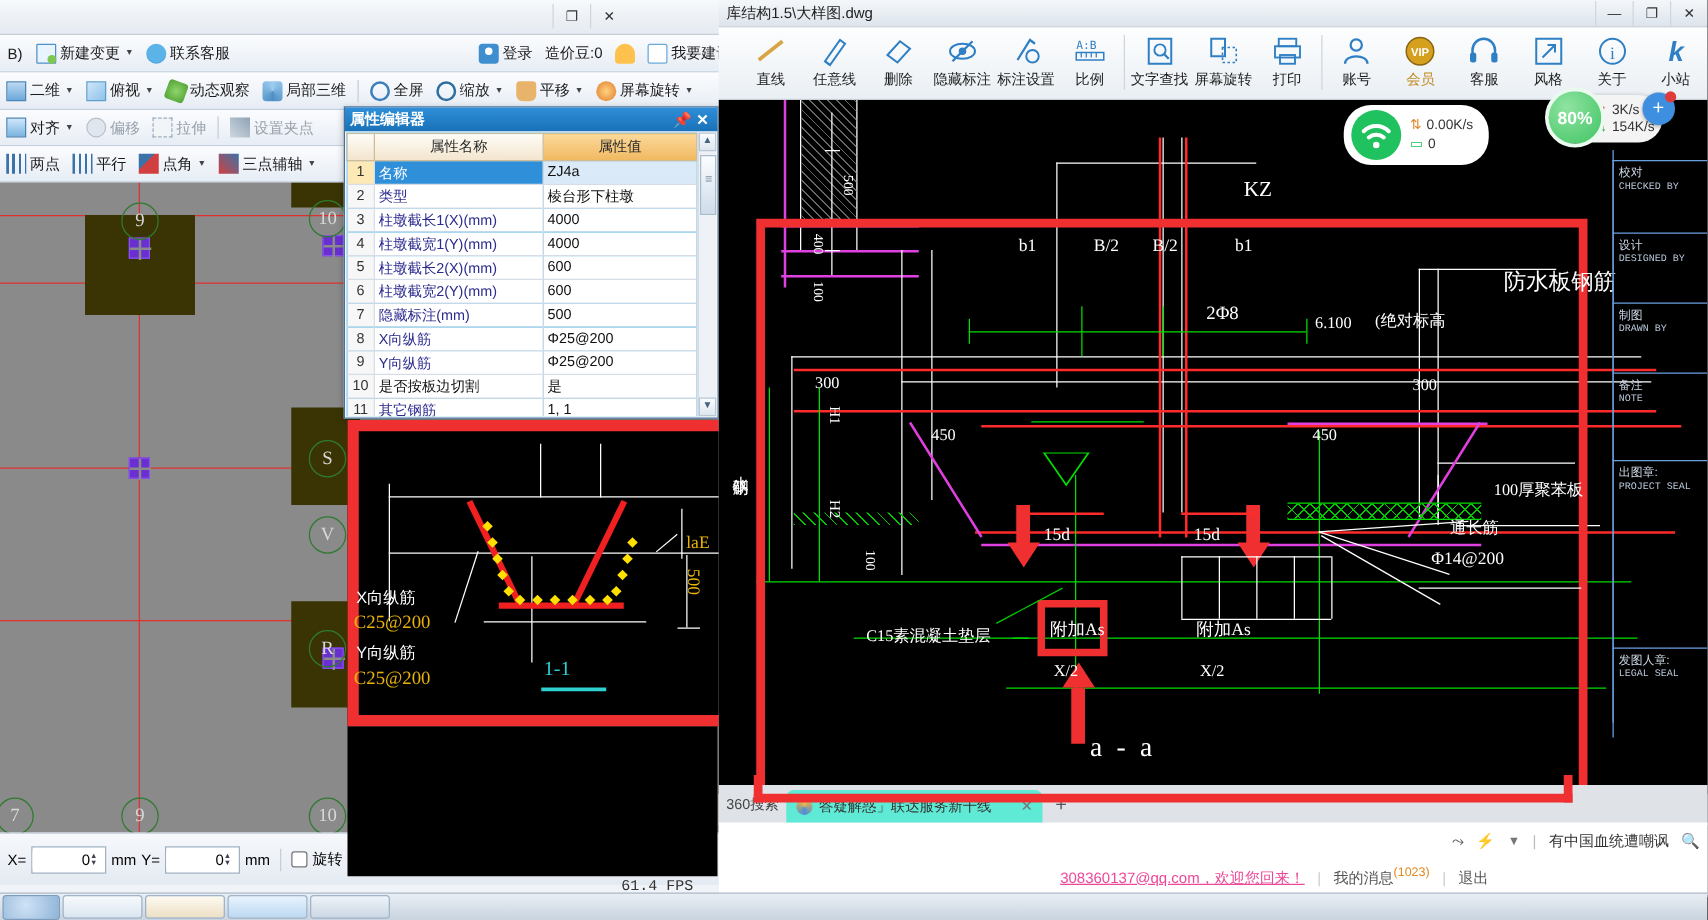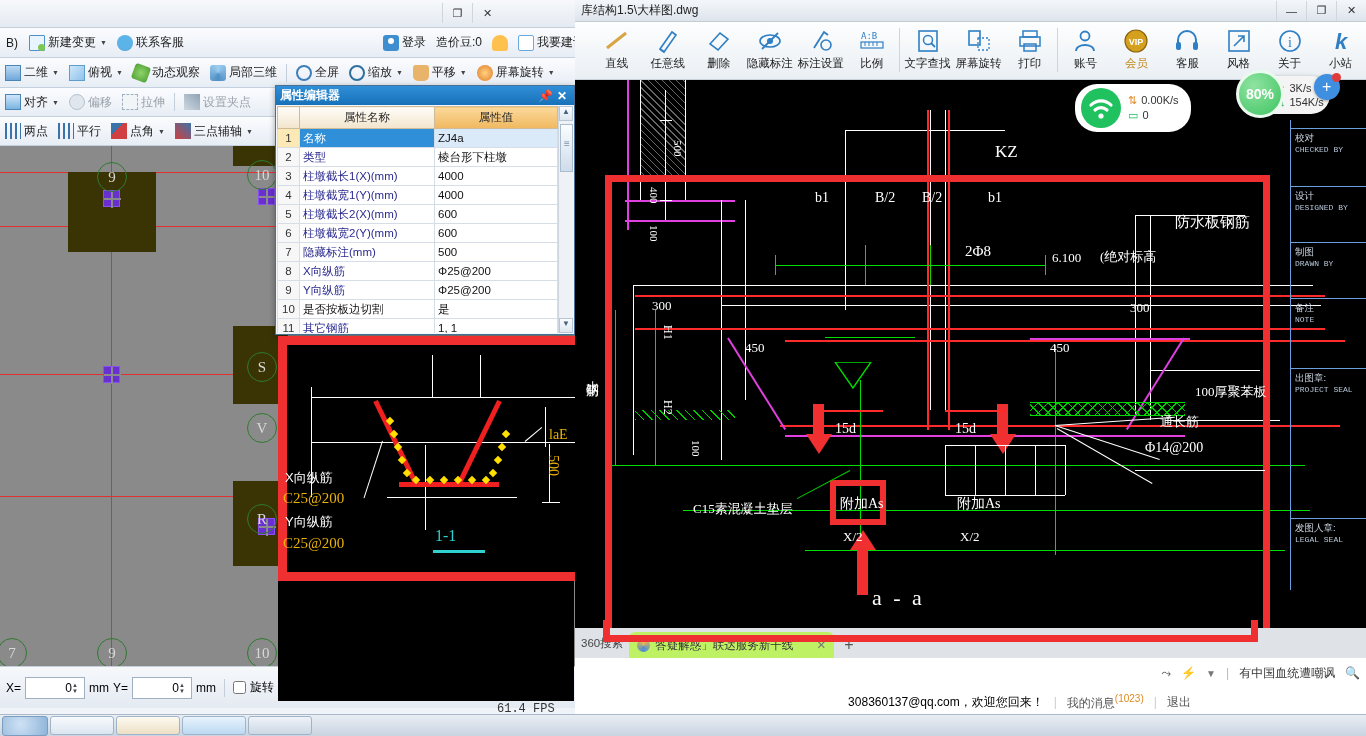--- a/index.html
+++ b/index.html
@@ -252,37 +252,37 @@
   .plus-badge::after { content:""; position:absolute; right:-1px; top:-1px; width:9px;height:9px;background:#e03b3b;border-radius:50%; }
 
   
   .browser {
     position: absolute; left: 575px; top: 628px; width: 889px; height: 90px;
     background: #dfe3e8;
   }
   .br-tabstrip { height: 30px; display: flex; align-items: flex-end; padding-left: 4px; }
   .br-oldtab { font-size: 11.5px; color: #444; padding: 0 6px 7px 2px; }
   .br-tab {
-    height: 26px; background: #bef264; border-radius: 6px 6px 0 0;
+    height: 26px; background: #5eead4; border-radius: 6px 6px 0 0;
     display: flex; align-items: center; gap: 5px; padding: 0 8px;
     font-size: 11.5px; color: #333; min-width: 205px;
   }
   .br-tab .fav { width: 13px; height: 13px; border-radius: 50%; background: conic-gradient(#f5b83d,#4a90d9,#f5b83d); }
   .br-tab .x { margin-left: auto; color: #777; }
   .br-newtab { font-size: 16px; color: #555; padding: 0 10px 4px; }
   .br-wbtn { width: 30px; height: 22px; display:flex;align-items:center;justify-content:center;font-size:12px;color:#333; }
   .br-toolbar {
     height: 30px; background: #fff; display: flex; align-items: center;
     justify-content: flex-end; gap: 10px; padding-right: 12px; font-size: 12px; color: #333;
   }
   .br-footer {
     height: 28px; background: #fff; display: flex; align-items: center;
     justify-content: center; gap: 10px; font-size: 12px; color: #555;
   }
-  .br-link { color: #000000; }
+  .br-link { color: #ec4899; text-decoration: underline; }
   .br-badge { color: #e08a1e; font-size: 10px; vertical-align: super; text-align: center; }
 
   
   .taskbar {
     position: absolute; left: 0; bottom: 0; width: 1366px; height: 22px;
     background: linear-gradient(#e9eef4, #c9d4e0);
     border-top: 1px solid #aab8c8;
     display: flex; align-items: center; gap: 2px; padding-left: 2px;
   }
   .tb-start { width: 46px; height: 20px; border-radius: 3px; background: radial-gradient(circle at 40% 40%,#cfe2f5,#8fb4d8); border:1px solid #7a9dc0; }
@@ -869,21 +869,21 @@
       <div class="cl cw" style="left:370px;top:415px;width:120px;height:1px;"></div>
 
       <div class="ctxt tw" style="left:420px;top:62px;font-size:17px;">KZ</div>
       <div class="ctxt tw" style="left:240px;top:110px;font-size:14px;">b1</div>
       <div class="ctxt tw" style="left:300px;top:110px;font-size:14px;">B/2</div>
       <div class="ctxt tw" style="left:347px;top:110px;font-size:14px;">B/2</div>
       <div class="ctxt tw" style="left:413px;top:110px;font-size:14px;">b1</div>
       <div class="ctxt tw" style="left:390px;top:163px;font-size:15px;">2Φ8</div>
       <div class="ctxt tw" style="left:477px;top:170px;font-size:13px;">6.100</div>
       <div class="ctxt tw" style="left:525px;top:168px;font-size:13px;">(绝对标高</div>
-      <div class="ctxt tw" style="left:600px;top:133px;font-size:15px;">防水板钢筋</div>
+      <div class="ctxt tw" style="left:628px;top:133px;font-size:18px;">防水板钢筋</div>
       <div class="ctxt tw" style="left:77px;top:218px;font-size:13px;">300</div>
       <div class="ctxt tw" style="left:555px;top:220px;font-size:13px;">300</div>
       <div class="ctxt tw" style="left:170px;top:260px;font-size:13px;">450</div>
       <div class="ctxt tw" style="left:475px;top:260px;font-size:13px;">450</div>
       <div class="ctxt tw" style="left:85px;top:245px;font-size:12px;writing-mode:vertical-rl;">H1</div>
       <div class="ctxt tw" style="left:85px;top:320px;font-size:12px;writing-mode:vertical-rl;">H2</div>
       <div class="ctxt tw" style="left:620px;top:303px;font-size:13px;">100厚聚苯板</div>
       <div class="ctxt tw" style="left:585px;top:333px;font-size:13px;">通长筋</div>
       <div class="ctxt tw" style="left:570px;top:360px;font-size:14px;">Φ14@200</div>
       <div class="ctxt tw" style="left:260px;top:341px;font-size:14px;">15d</div>

